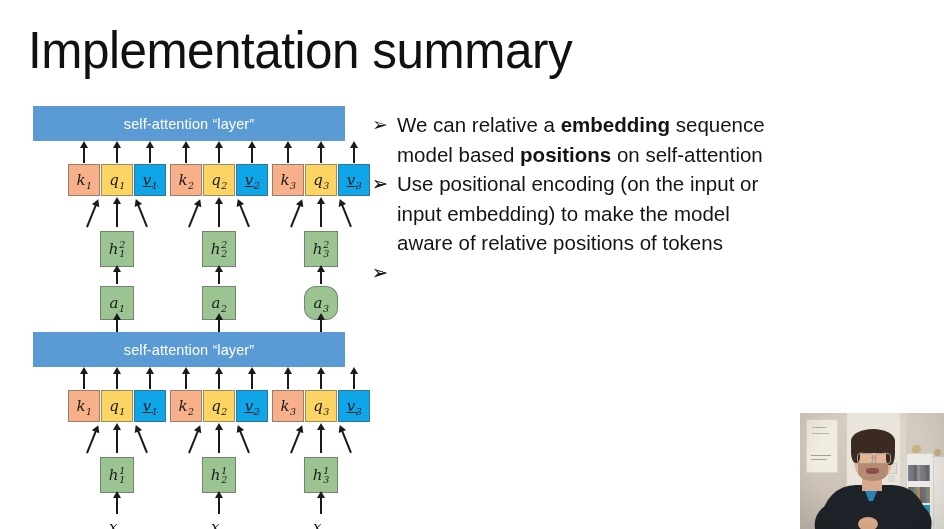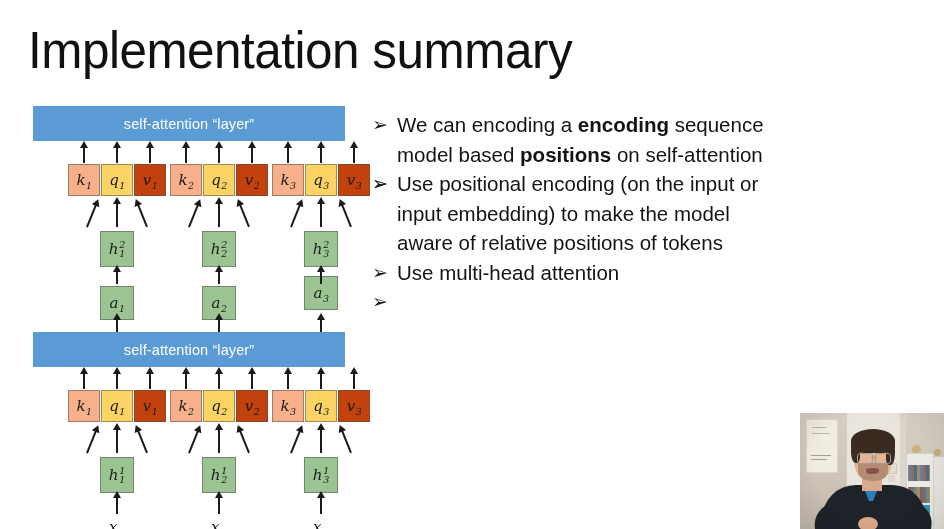--- a/index.html
+++ b/index.html
@@ -62,21 +62,21 @@
     font-style: italic;
     display: flex;
     align-items: center;
     justify-content: center;
     color: #1a1a1a;
     font-size: 15px;
     line-height: 1;
   }
   .k-box { background: #F8B08A; }
   .q-box { background: #FBD463; }
-  .v-box { background: #c2410c; }
+  .v-box { background: #0ea5e9; text-decoration: underline; }
   .gbox  { background: #9CC493; }
 
   .kqv-box { width: 32px; height: 32px; }
   .gbox.h-box { width: 34px; height: 36px; }
   .gbox.a-box { width: 34px; height: 34px; }
 
   .mv { position: relative; display: inline-block; }
   .mv .sub {
     font-size: 9.5px;
     position: relative;
@@ -312,21 +312,21 @@
       <div class="gbox a-box" style="left: 67px; top: 180px;">
         <span class="mv">a<span class="sub">1</span></span>
       </div>
       <div class="arrow-up" style="left: 83.2px; top: 164px; height: 14px;"></div>
       <div class="arrow-up" style="left: 83.2px; top: 212px; height: 14px;"></div>
       <div class="gbox a-box" style="left: 169px; top: 180px;">
         <span class="mv">a<span class="sub">2</span></span>
       </div>
       <div class="arrow-up" style="left: 185.2px; top: 164px; height: 14px;"></div>
       <div class="arrow-up" style="left: 185.2px; top: 212px; height: 14px;"></div>
-      <div class="gbox a-box" style="left: 271px; top: 170px;">
+      <div class="gbox a-box" style="left: 271px; top: 180px; border-radius: 12px;">
         <span class="mv">a<span class="sub">3</span></span>
       </div>
       <div class="arrow-up" style="left: 287.2px; top: 164px; height: 14px;"></div>
       <div class="arrow-up" style="left: 287.2px; top: 212px; height: 14px;"></div>
       <div class="kqv-box k-box" style="left: 35px; top: 284px;">
         <span class="mv">k<span class="sub">1</span></span>
       </div>
       <div class="kqv-box q-box" style="left: 68px; top: 284px;">
         <span class="mv">q<span class="sub">1</span></span>
       </div>
@@ -390,24 +390,24 @@
       <div class="arrow-up" style="left: 287.2px; top: 322px; height: 25px;"></div>
       <div class="arrow-diag" style="left: 317.2px; top: 322px; height: 25px; transform: rotate(-22deg);"></div>
       <div class="arrow-up" style="left: 287.2px; top: 390px; height: 18px;"></div>
       <div class="x-label" style="left: 76px; top: 412px;"><span class="mv">x<span class="sub">1</span></span></div>
       <div class="x-label" style="left: 178px; top: 412px;"><span class="mv">x<span class="sub">2</span></span></div>
       <div class="x-label" style="left: 280px; top: 412px;"><span class="mv">x<span class="sub">3</span></span></div>
     </div>
 </div>
 
 <div id="bullets">
-    <div class="bullet"><span class="marker">➢</span><span><span>We can encoding a </span><b>encoding</b><span> sequence model based </span><b>positions</b><span> on self-attention</span></span></div>
+    <div class="bullet"><span class="marker">➢</span><span><span>We can relative a </span><b>embedding</b><span> sequence model based </span><b>positions</b><span> on self-attention</span></span></div>
     <div class="bullet"><span class="marker">➢</span></div>
     <div class="bullet"><span class="marker">➢</span><span><span>Use positional encoding (on the input or input embedding) to make the model aware of relative positions of tokens</span></span></div>
-    <div class="bullet"><span class="marker">➢</span><span><span>Use multi-head attention</span></span></div>
+    <div class="bullet"><span class="marker">➢</span></div>
     <div class="bullet"><span class="marker">➢</span></div>
   </div>
 
 <div id="webcam">
   <div class="wc wc-wall"></div>
   <div class="wc wc-door"></div>
   <div class="wc wc-doorframe"></div>
   <div class="wc wc-poster"></div>
   <div class="wc wc-poster-l1"></div>
   <div class="wc wc-poster-l2"></div>

